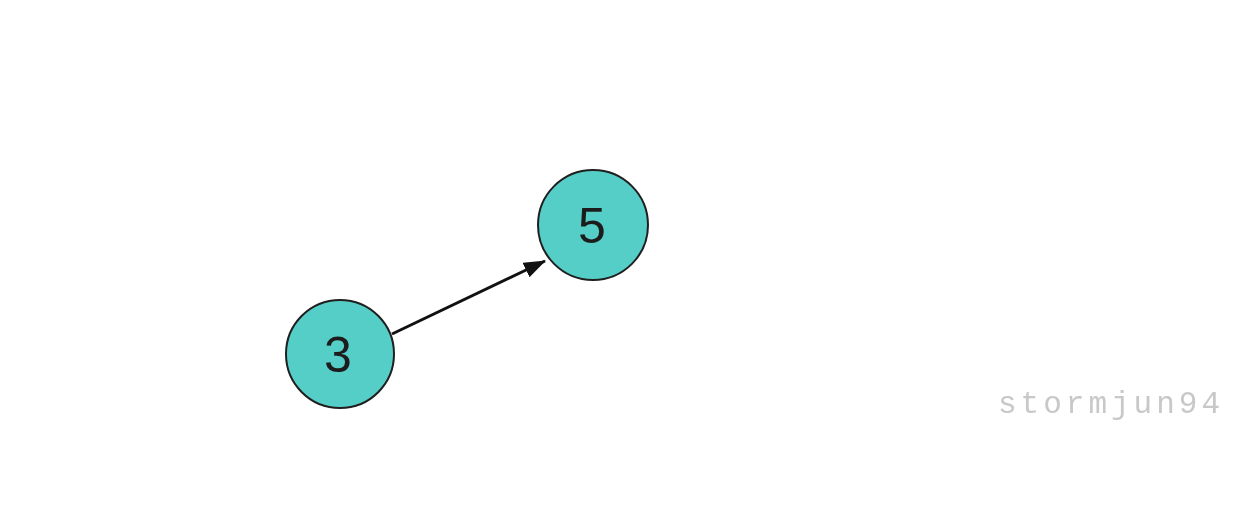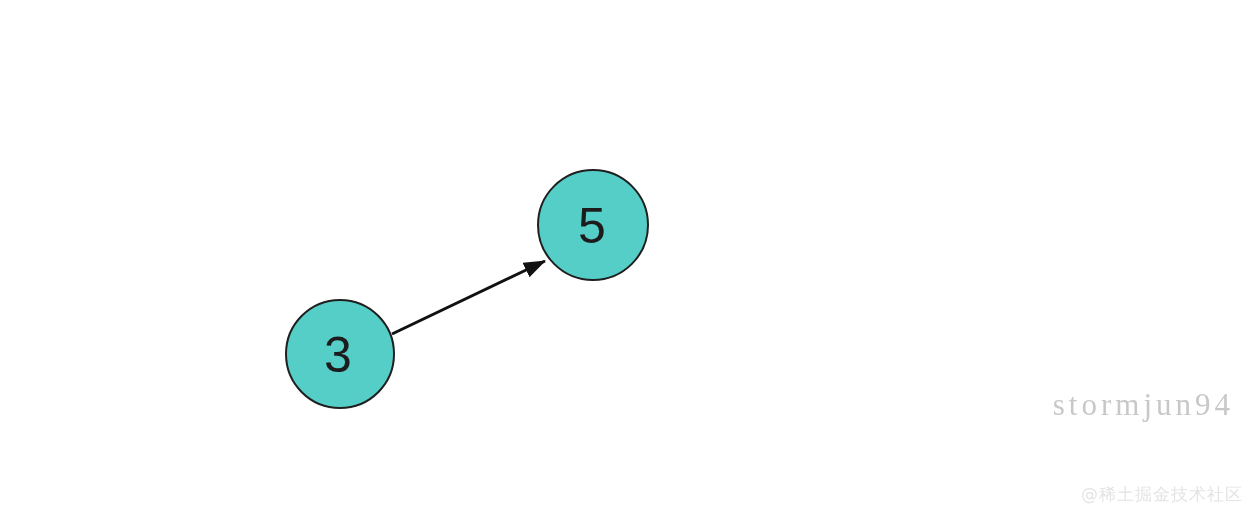--- a/index.html
+++ b/index.html
@@ -33,22 +33,22 @@
     font-size: 50px;
     text-anchor: middle;
   }
   .edge-line {
     stroke-width: 3px;
     fill: none;
   }
   .wm-author {
     position: absolute;
     top: 389px;
-    right: 14px;
-    font-family: Liberation Serif, serif;
+    right: 24px;
+    font-family: Liberation Mono, monospace;
     font-size: 31px;
     letter-spacing: 4px;
     color: #c8c8c8;
     white-space: nowrap;
     line-height: 1;
   }
   .wm-community {
     position: absolute;
     top: 484px;
     right: 5px;
@@ -80,15 +80,14 @@
     </g>
 
     <g>
       <circle class="node-circle" cx="593" cy="225" r="55" fill="#55CEC7"></circle>
       <text class="node-label" x="592" y="225" dy="0.35em">5</text>
     </g>
   </svg>
 
   <div class="wm-author" style="color: rgb(200, 200, 200);">stormjun94</div>
 
-  <div class="wm-community" style="color: rgb(228, 228, 228);">@稀土掘金技术社区</div>
 
 </div>
 
 </body></html>

